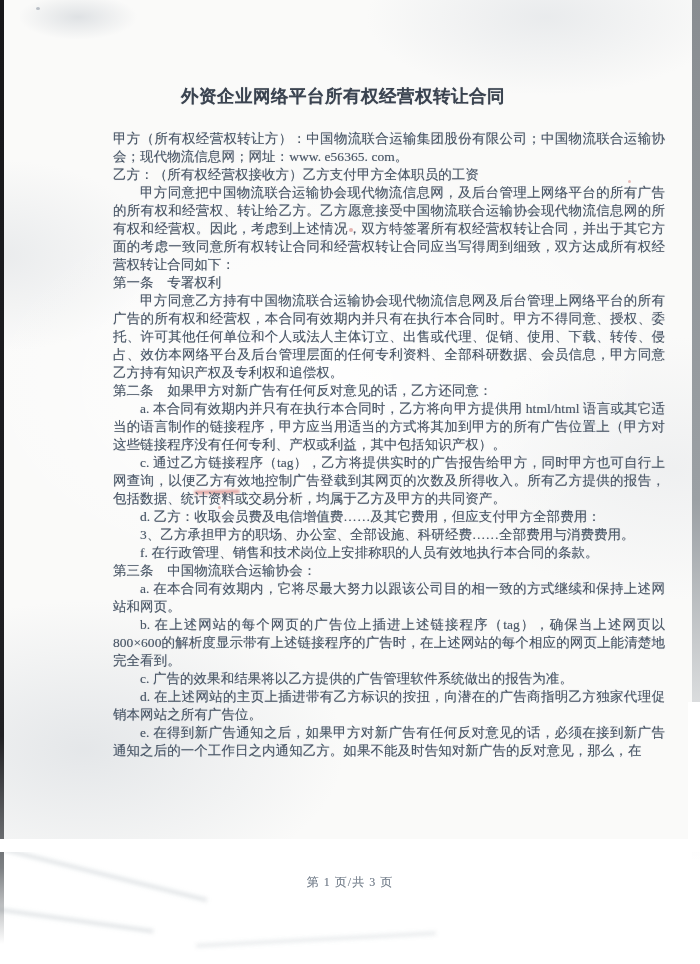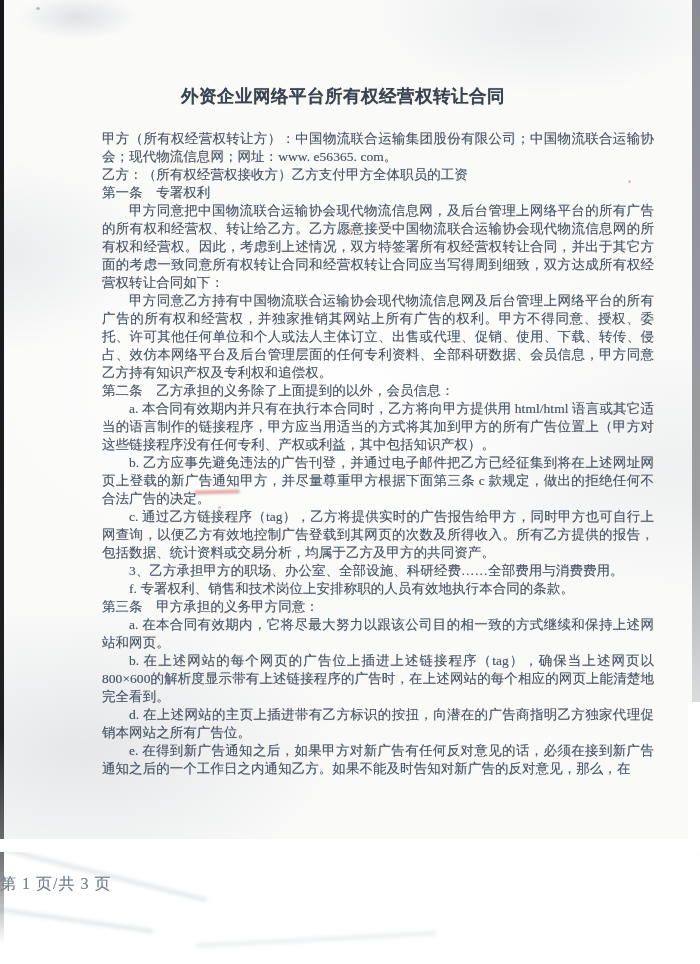--- a/index.html
+++ b/index.html
@@ -31,42 +31,42 @@
     margin: 0;
     text-align: center;
     font-size: 17.5px;
     font-weight: 700;
     letter-spacing: 0.5px;
     color: #3a4350;
     text-shadow: 0 0 0.7px rgba(58,67,80,0.55);
   }
   .content {
     position: absolute;
-    left: 102px;
+    left: 113px;
     top: 130px;
     width: 552px;
   }
   .para {
     margin: 0;
     font-size: 13.5px;
     line-height: 18px;
     color: #4c5969;
     text-align: justify;
     text-justify: inter-ideograph;
     letter-spacing: 0.05px;
     text-shadow: 0 0 0.7px rgba(76,89,105,0.5);
   }
   .para.indent { text-indent: 2em; }
   .footer {
     position: absolute;
     top: 874px;
     left: 0;
     width: 700px;
-    text-align: left;
-    font-size: 16px;
+    text-align: center;
+    font-size: 12px;
     letter-spacing: 1px;
     color: #76808d;
     text-shadow: 0 0 0.6px rgba(118,128,141,0.5);
   }
   
   .edge-left {
     position: absolute;
     left: 0; top: 0;
     width: 4px; height: 944px;
     background: linear-gradient(to bottom, #17171a 0%, #202023 78%, #7e8184 92%, rgba(255,255,255,0) 100%);
@@ -128,32 +128,33 @@
   <div class="red-mark red1"></div>
   <div class="red-mark red2"></div>
   <div class="red-mark red3"></div>
   <div class="red-mark red4"></div>
 
   <h1 class="title">外资企业网络平台所有权经营权转让合同</h1>
 
   <div class="content">
       <p class="para">甲方（所有权经营权转让方）：中国物流联合运输集团股份有限公司；中国物流联合运输协会；现代物流信息网；网址：www. e56365. com。</p>
       <p class="para">乙方：（所有权经营权接收方）乙方支付甲方全体职员的工资</p>
+      <p class="para indent">甲方同意把中国物流联合运输协会现代物流信息网，及后台管理上网络平台的所有广告的所有权和经营权、转让给乙方。乙方愿意接受中国物流联合运输协会现代物流信息网的所有权和经营权。因此，考虑到上述情况，双方特签署所有权经营权转让合同，并出于其它方面的考虑一致同意所有权转让合同和经营权转让合同应当写得周到细致，双方达成所有权经营权转让合同如下：</p>
       <p class="para">第一条　专署权利</p>
-      <p class="para indent">甲方同意把中国物流联合运输协会现代物流信息网，及后台管理上网络平台的所有广告的所有权和经营权、转让给乙方。乙方愿意接受中国物流联合运输协会现代物流信息网的所有权和经营权。因此，考虑到上述情况，双方特签署所有权经营权转让合同，并出于其它方面的考虑一致同意所有权转让合同和经营权转让合同应当写得周到细致，双方达成所有权经营权转让合同如下：</p>
-      <p class="para indent">甲方同意乙方持有中国物流联合运输协会现代物流信息网及后台管理上网络平台的所有广告的所有权和经营权，并独家推销其网站上所有广告的权利。甲方不得同意、授权、委托、许可其他任何单位和个人或法人主体订立、出售或代理、促销、使用、下载、转传、侵占、效仿本网络平台及后台管理层面的任何专利资料、全部科研数据、会员信息，甲方同意乙方持有知识产权及专利权和追偿权。</p>
-      <p class="para">第二条　乙方承担的义务除了上面提到的以外，会员信息：</p>
+      <p class="para indent">甲方同意乙方持有中国物流联合运输协会现代物流信息网及后台管理上网络平台的所有广告的所有权和经营权，本合同有效期内并只有在执行本合同时。甲方不得同意、授权、委托、许可其他任何单位和个人或法人主体订立、出售或代理、促销、使用、下载、转传、侵占、效仿本网络平台及后台管理层面的任何专利资料、全部科研数据、会员信息，甲方同意乙方持有知识产权及专利权和追偿权。</p>
+      <p class="para">第二条　如果甲方对新广告有任何反对意见的话，乙方还同意：</p>
       <p class="para indent">a. 本合同有效期内并只有在执行本合同时，乙方将向甲方提供用 html/html 语言或其它适当的语言制作的链接程序，甲方应当用适当的方式将其加到甲方的所有广告位置上（甲方对这些链接程序没有任何专利、产权或利益，其中包括知识产权）。</p>
-      <p class="para indent">b. 乙方应事先避免违法的广告刊登，并通过电子邮件把乙方已经征集到将在上述网址网页上登载的新广告通知甲方，并尽量尊重甲方根据下面第三条 c 款规定，做出的拒绝任何不合法广告的决定。</p>
       <p class="para indent">c. 通过乙方链接程序（tag），乙方将提供实时的广告报告给甲方，同时甲方也可自行上网查询，以便乙方有效地控制广告登载到其网页的次数及所得收入。所有乙方提供的报告，包括数据、统计资料或交易分析，均属于乙方及甲方的共同资产。</p>
+      <p class="para indent">d. 乙方：收取会员费及电信增值费……及其它费用，但应支付甲方全部费用：</p>
       <p class="para indent">3、乙方承担甲方的职场、办公室、全部设施、科研经费……全部费用与消费费用。</p>
-      <p class="para indent">f. 专署权利、销售和技术岗位上安排称职的人员有效地执行本合同的条款。</p>
-      <p class="para">第三条　甲方承担的义务甲方同意：</p>
+      <p class="para indent">f. 在行政管理、销售和技术岗位上安排称职的人员有效地执行本合同的条款。</p>
+      <p class="para">第三条　中国物流联合运输协会：</p>
       <p class="para indent">a. 在本合同有效期内，它将尽最大努力以跟该公司目的相一致的方式继续和保持上述网站和网页。</p>
       <p class="para indent">b. 在上述网站的每个网页的广告位上插进上述链接程序（tag），确保当上述网页以800×600的解析度显示带有上述链接程序的广告时，在上述网站的每个相应的网页上能清楚地完全看到。</p>
+      <p class="para indent">c. 广告的效果和结果将以乙方提供的广告管理软件系统做出的报告为准。</p>
       <p class="para indent">d. 在上述网站的主页上插进带有乙方标识的按扭，向潜在的广告商指明乙方独家代理促销本网站之所有广告位。</p>
       <p class="para indent">e. 在得到新广告通知之后，如果甲方对新广告有任何反对意见的话，必须在接到新广告通知之后的一个工作日之内通知乙方。如果不能及时告知对新广告的反对意见，那么，在</p>
     </div>
 
   <div class="footer">第 1 页/共 3 页</div>
 
   <div class="edge-left"></div>
   <div class="edge-right"></div>
   <div class="corner-white"></div>
   <div class="bottom-white"></div>

